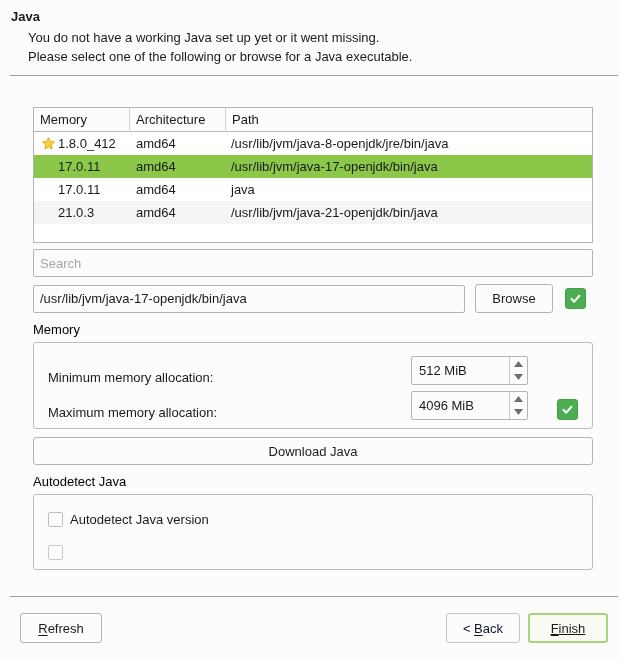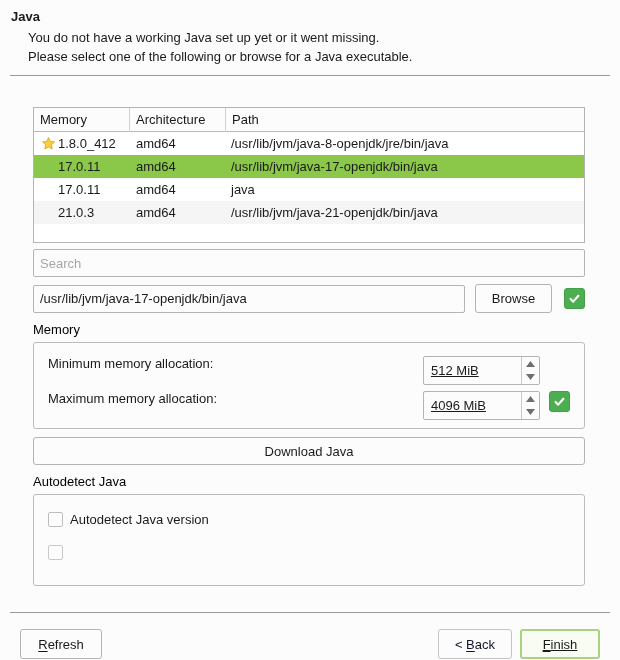--- a/index.html
+++ b/index.html
@@ -3,21 +3,21 @@
 <meta charset="utf-8">
 <style>
   * { box-sizing: border-box; margin: 0; padding: 0; }
   html, body { width: 620px; height: 660px; overflow: hidden; }
   body {
     background: #fcfcfc;
     font-family: "Liberation Sans", "DejaVu Sans", sans-serif;
     font-size: 13px;
     color: #1a1a1a;
   }
-  .page { padding: 8px 10px 0 10px; }
+  .page { padding: 8px 2px 0 10px; }
 
   
   .hdr-title { font-weight: bold; padding-left: 1px; height: 20px; line-height: 18px; }
   .hdr-line { padding-left: 18px; height: 19px; line-height: 19px; }
   .divider { border: none; border-top: 1px solid #9a9a9e; margin-top: 9px; }
 
   .content { margin: 31px 25px 0 23px; } 
 
   
   .jtable { border: 1px solid #b4b4b4; background: #ffffff; height: 136px; overflow: hidden; }
@@ -57,36 +57,36 @@
     width: 21px; height: 21px; border-radius: 3px; background: #4cae50;
     border: 1px solid #43a047; display: inline-flex; align-items: center; justify-content: center;
     cursor: pointer; flex: 0 0 21px;
   }
   .pathcheck { margin-left: 12px; }
 
   
   .group-label { margin-top: 8px; height: 17px; line-height: 17px; color: #000000; }
   .groupbox { border: 1px solid #bcbcbc; border-radius: 3px; margin-top: 4px; }
   .mem-box { height: 87px; padding: 10px 14px 0 14px; }
-  .mem-row { display: flex; align-items: flex-start; height: 29px; margin-top: 3px; }
+  .mem-row { display: flex; align-items: flex-end; height: 29px; margin-top: 3px; gap: 20px; }
   .mem-row + .mem-row { margin-top: 6px; }
   .mem-label { flex: 1; }
   .spinbox {
     width: 117px; height: 29px; border: 1px solid #b4b4b4; border-radius: 2px;
     background: #fcfcfc; display: flex; align-items: stretch;
   }
-  .spin-value { flex: 1; padding-left: 7px; line-height: 27px; text-decoration: underline; }
+  .spin-value { flex: 1; padding-left: 7px; line-height: 27px; }
   .spin-btns { width: 18px; border-left: 1px solid #c9c9c9; display: flex; flex-direction: column; }
   .spin-btn { flex: 1; display: flex; align-items: center; justify-content: center; cursor: pointer; color: #555; }
   .spin-btn svg { display: block; }
   .mem-spacer { width: 30px; flex: 0 0 30px; }
 
   .download-btn { margin-top: 8px; width: 100%; height: 28px; }
 
-  .auto-box { height: 92px; padding: 14px 14px 0 14px; }
+  .auto-box { height: 76px; padding: 14px 14px 0 14px; }
   .check-row { display: flex; align-items: center; height: 20px; margin-bottom: 13px; cursor: pointer; }
   .checkbox-off {
     width: 15px; height: 15px; border: 1px solid #bdbdbd; border-radius: 2px;
     background: #fdfdfd; flex: 0 0 15px;
   }
   .check-row .lbl { margin-left: 7px; }
   .check-row.disabled .lbl { color: #a3a3a3; }
   .check-row.disabled .checkbox-off { border-color: #c9c9c9; }
 
   

